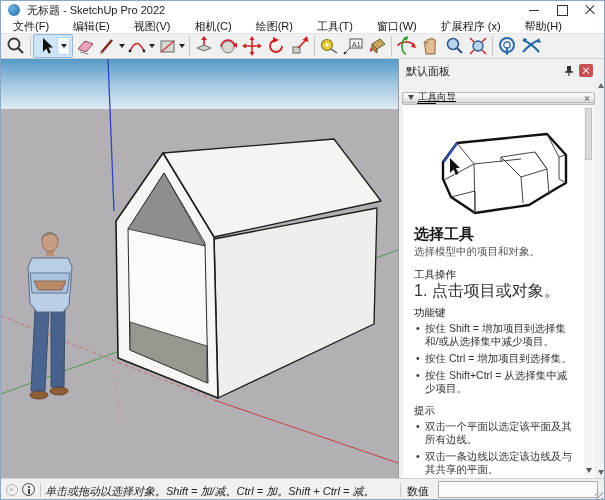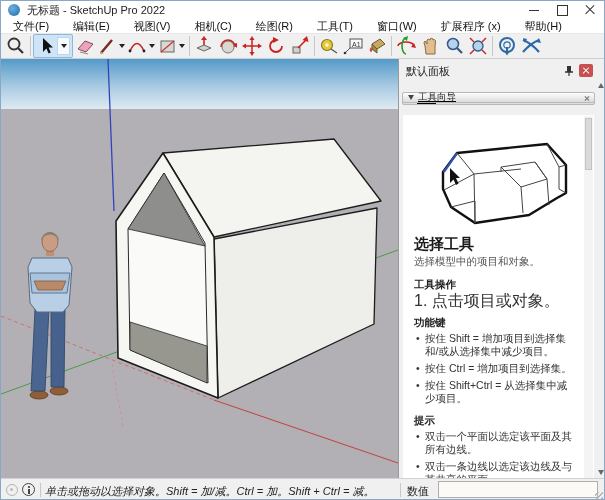--- a/index.html
+++ b/index.html
@@ -50,26 +50,26 @@
   .secbar{position:absolute;left:3px;width:193px;height:11px;border:1px solid #b8b8b8;border-radius:2px;
           background:linear-gradient(#fdfdfd,#dcdcdc);display:flex;align-items:center;}
   .secbar .tri-r{width:0;height:0;border-top:3.5px solid transparent;border-bottom:3.5px solid transparent;
           border-left:5px solid #444;margin:0 4px 0 5px;}
   .secbar .tri-d{width:0;height:0;border-left:3.5px solid transparent;border-right:3.5px solid transparent;
           border-top:5px solid #444;margin:0 4px 0 5px;}
   .seclabel{font-size:9.5px;color:#222;}
   .secclose{position:absolute;right:3px;top:1px;width:8px;height:8px;color:#666;font-size:8px;line-height:8px;text-align:center;}
   .secclose::before,.secclose::after{content:"";position:absolute;left:1px;top:3.5px;width:6px;height:1px;background:#777;}
   .secclose::before{transform:rotate(45deg);} .secclose::after{transform:rotate(-45deg);}
-  #instructor-content{position:absolute;left:4px;top:46px;width:191px;height:373px;background:#ffffff;overflow:hidden;margin-top:10px;}
+  #instructor-content{position:absolute;left:4px;top:46px;width:191px;height:373px;background:#ffffff;overflow:hidden;}
   #thumb{position:absolute;left:14px;top:12px;}
   #instr-text{position:absolute;left:11px;top:120px;width:158px;color:#333;}
   #instr-text h1{font-size:15px;margin:0 0 1px 0;color:#1a1a1a;}
   .subtle{font-size:10.5px;color:#555;margin:0 0 10px 0;line-height:13px;}
-  .h2{font-size:10.5px;font-weight:bold;color:#222;margin:9px 0 2px 0;}
+  .h2{font-size:10.5px;font-weight:normal;color:#222;margin:9px 0 2px 0;}
   .step{font-size:16px;margin:0;line-height:13px;}
   ul.tips{margin:0;padding:0;list-style:none;}
   ul.tips li{font-size:10.5px;line-height:13px;margin:0 0 4px 0;padding-left:11px;position:relative;}
   ul.tips li::before{content:"•";position:absolute;left:2px;top:0;color:#333;}
   
   #in-scroll{position:absolute;right:1px;top:1px;width:9px;height:371px;background:#f4f4f4;}
   #in-thumb{position:absolute;left:1px;top:2px;width:7px;height:52px;background:#dadada;border:1px solid #c2c2c2;}
   #in-down{position:absolute;left:1.5px;bottom:4px;width:0;height:0;border-left:3.5px solid transparent;
            border-right:3.5px solid transparent;border-top:5px solid #555;}
   

